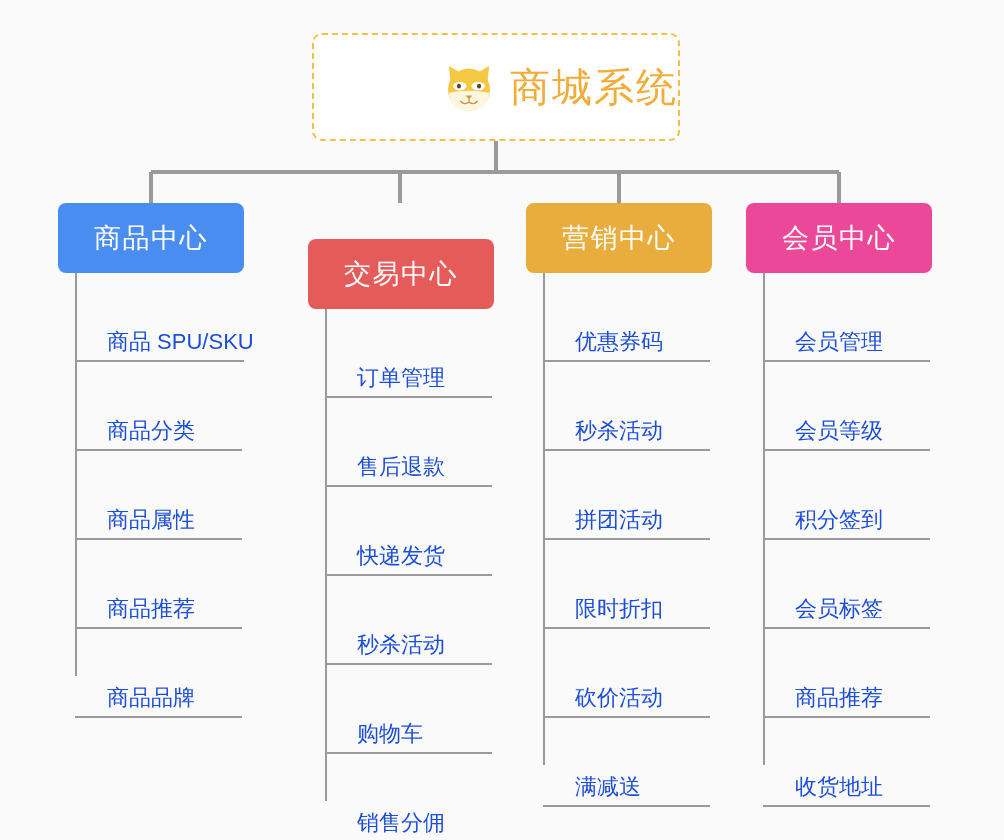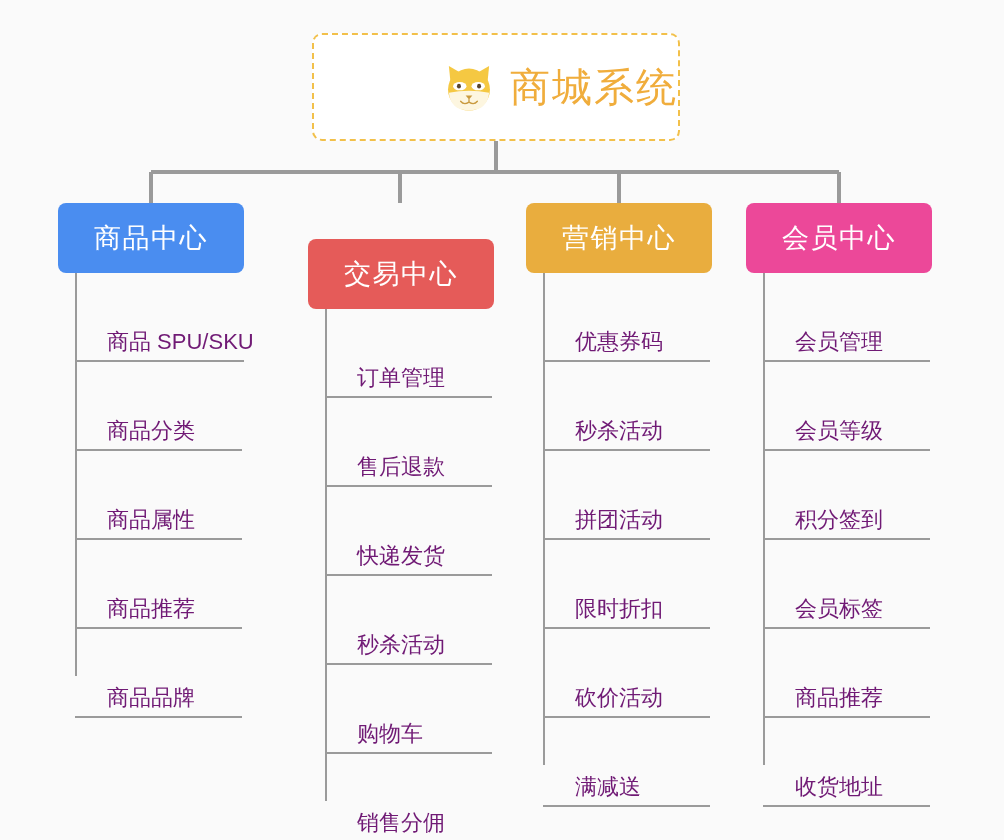--- a/index.html
+++ b/index.html
@@ -108,21 +108,21 @@
     align-items: flex-end;
     box-sizing: border-box;
   }
   .leaf-label {
     display: inline-block;
     position: relative;
     left: 0;
     margin-left: 18px;
     padding: 0 14px 8px 14px;
     font-size: 22px;
-    color: #701a75;
+    color: #1d4ed8;
     white-space: nowrap;
     line-height: 1.1;
   }
   
   .leaf-item::after {
     content: "";
     position: absolute;
     left: 0;
     bottom: 0;
     width: calc(100% - 2px);

